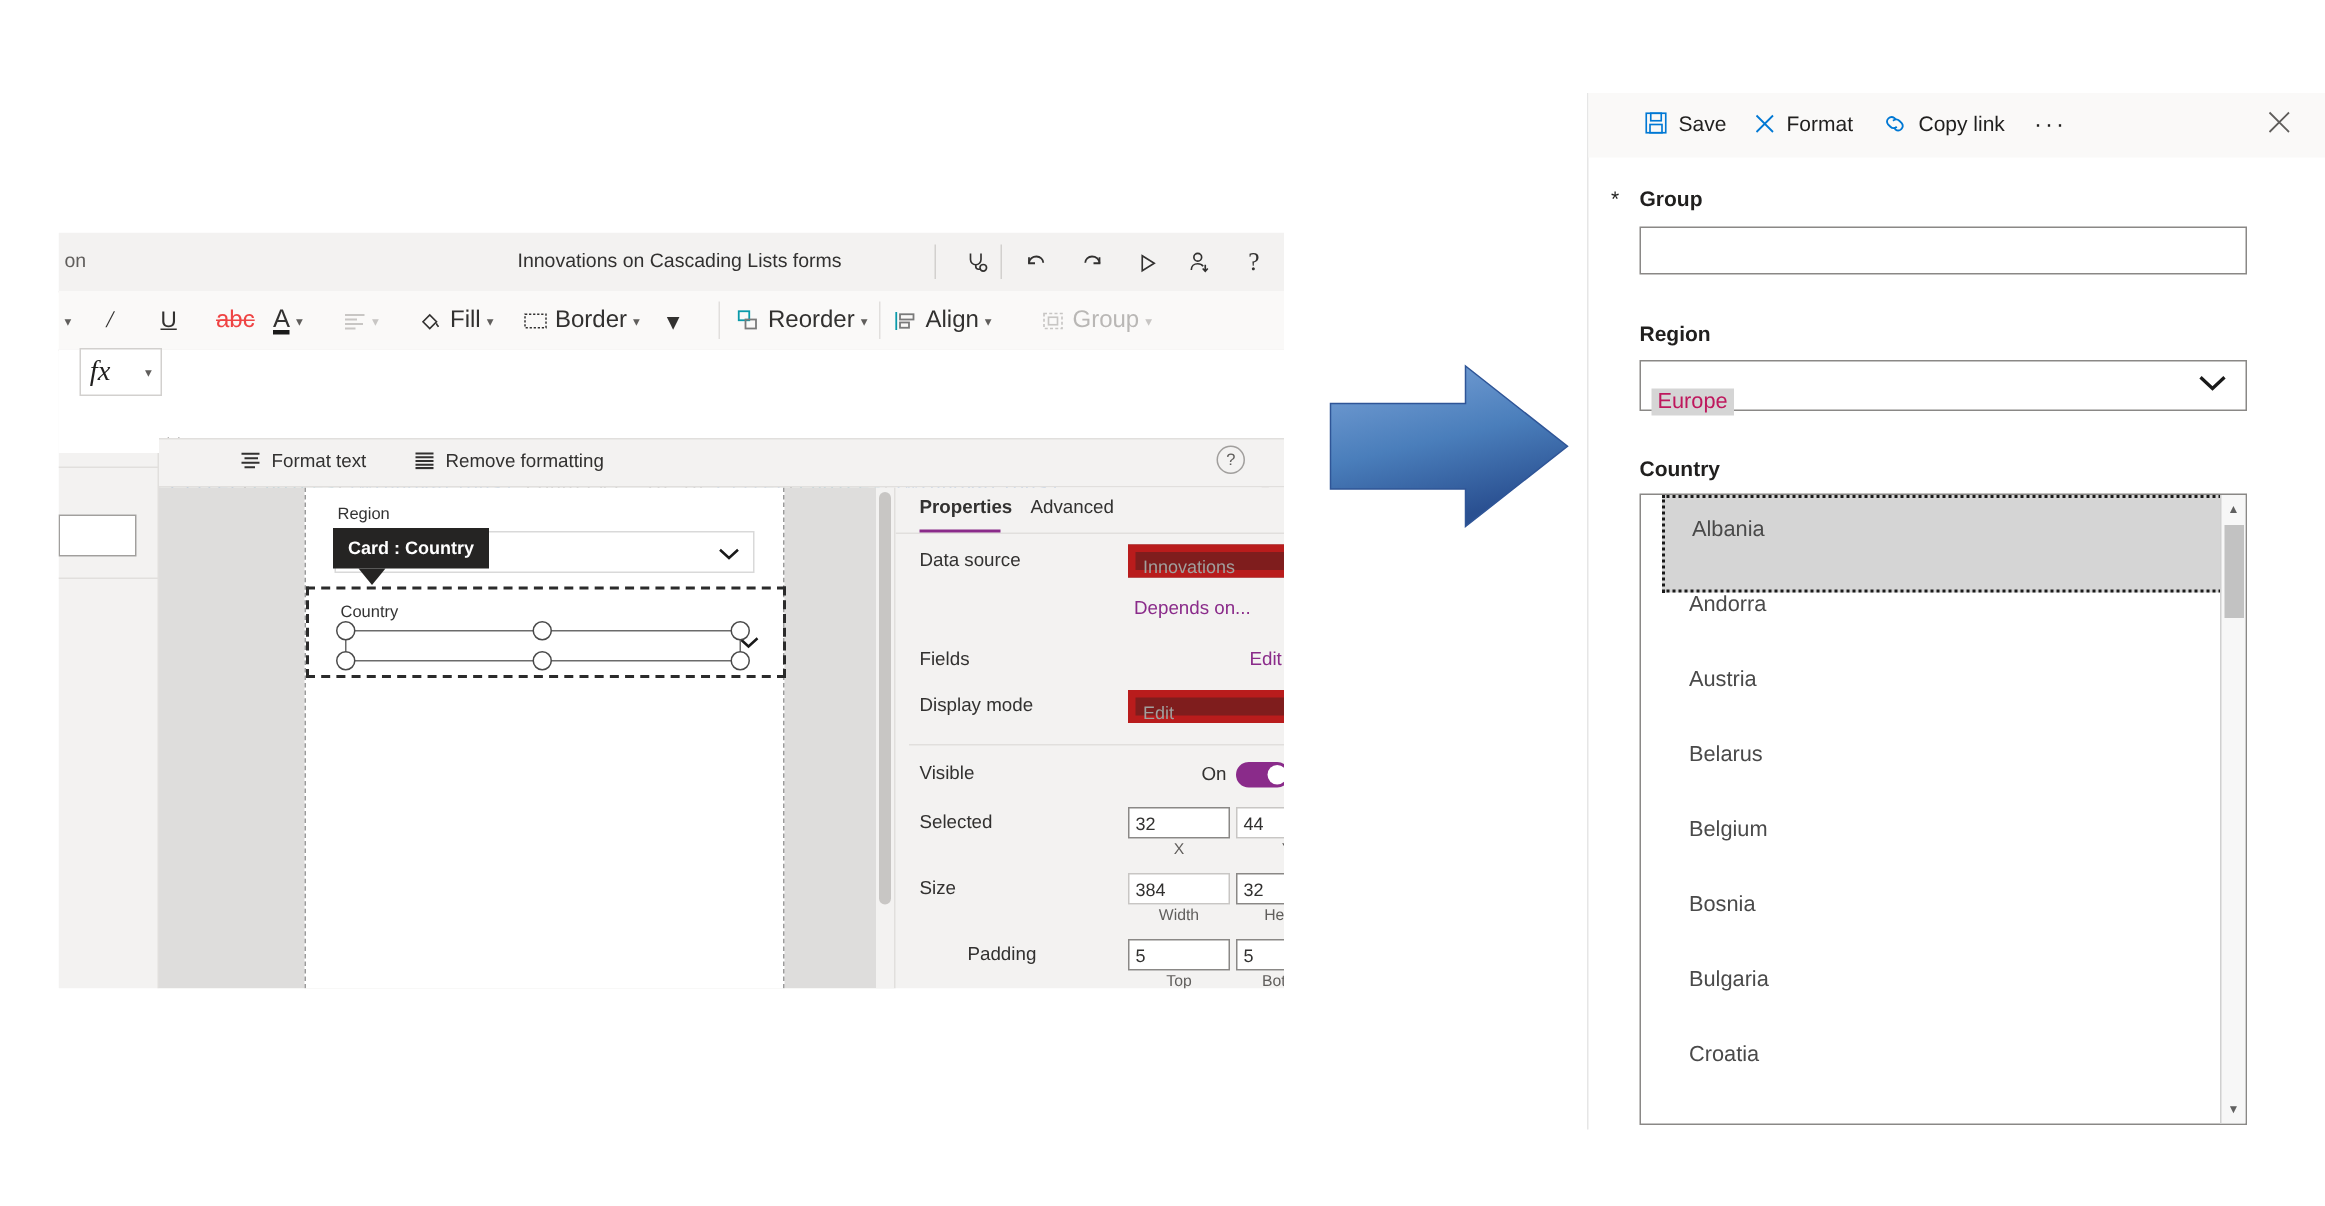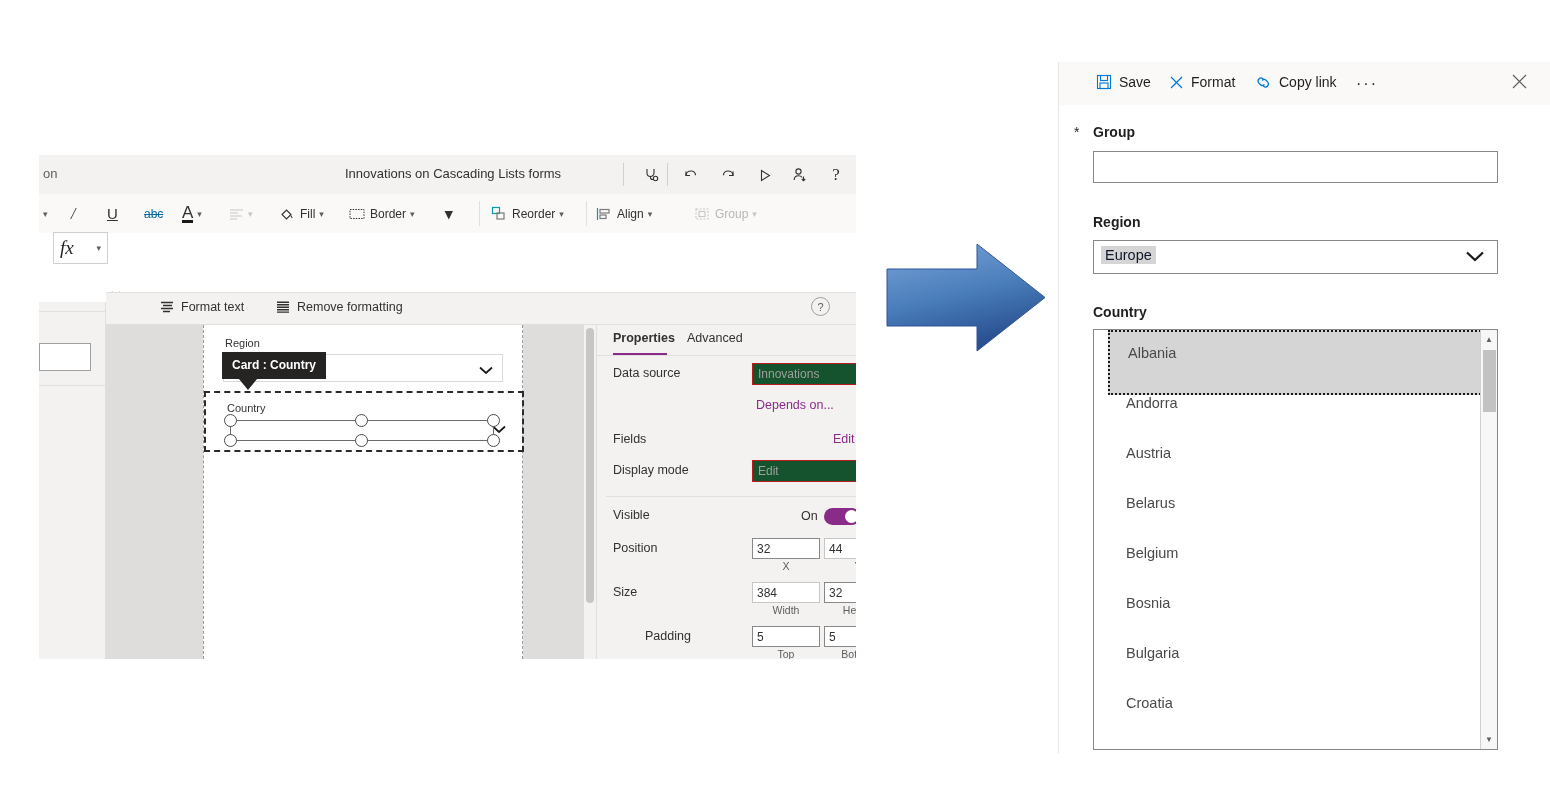--- a/index.html
+++ b/index.html
@@ -67,21 +67,21 @@
 
   
   .studio-ribbon {
     position: absolute;
     left: 0; top: 39px;
     width: 817px; height: 39px;
     background: #faf9f8;
     border-bottom: 1px solid #e1dfdd;
   }
   .rb { position: absolute; top: 0; height: 39px; display:flex; align-items:center; color:#323130; }
-  .rb-lbl { font-size: 12px; color:#323130; margin-left:5px; }
+  .rb-lbl { font-size: 16px; color:#323130; margin-left:5px; }
   .rb-dim .rb-lbl { color: #b9b7b5; }
   .chev { font-size: 9px; color:#605e5c; margin-left:4px; }
   .chev-dim { color:#c8c6c4; }
   .rib-sep {
     position: absolute;
     top: 7px; width: 1px; height: 25px;
     background: #e1dfdd;
   }
 
   
@@ -323,22 +323,22 @@
   .plabel {
     position: absolute;
     left: 16px;
     font-size: 12.5px;
     color: #323130;
   }
   .pselect {
     position: absolute;
     left: 155px;
     width: 140px; height: 22px;
-    background: #14532d;
-    border: 1px solid #b91c1c;
+    background: #7f1d1d;
+    border: 5px solid #b91c1c;
     box-sizing: border-box;
   }
   .pselect .pv {
     position: absolute;
     left: 5px; top: 3px;
     font-size: 12px;
     color: #a19f9d;
   }
   .plink {
     position: absolute;
@@ -448,23 +448,23 @@
   .sp-combo {
     position: absolute;
     left: 34px;
     width: 405px; height: 34px;
     border: 1px solid #8a8886;
     background: #ffffff;
     box-sizing: border-box;
   }
   .sp-combo-val {
     position: absolute;
-    left: 7px; top: 5px;
+    left: 7px; top: 18px;
     font-size: 14.5px;
-    color: #0f172a;
+    color: #be185d;
     background: #d5d5d5;
     padding: 1px 4px;
   }
   .sp-combo-chev {
     position: absolute;
     right: 12px; top: 8px;
     color: #1a1a1a;
   }
   .sp-listbox {
     position: absolute;
@@ -567,21 +567,21 @@
       <div class="rb" style="left:0px;">
         <span class="chev">▾</span>
       </div>
       <div class="rb" style="left:32px;">
         <span style="font-family:'Liberation Serif',serif; font-style:italic; font-size:16px;">/</span>
       </div>
       <div class="rb" style="left:68px;">
         <span style="font-size:15px; text-decoration:underline;">U</span>
       </div>
       <div class="rb" style="left:105px;">
-        <span style="font-size:12px; text-decoration:line-through; color:#0369a1;">abc</span>
+        <span style="font-size:16px; text-decoration:line-through; color:#ef4444;">abc</span>
       </div>
       <div class="rb" style="left:143px;">
         <span style="font-size:17px; border-bottom:3px solid #1a1a1a; line-height:15px;">A</span>
         <span class="chev">▾</span>
       </div>
       <div class="rb rb-dim" style="left:190px;">
         <svg width="15" height="12" viewBox="0 0 15 12" stroke="#c8c6c4" stroke-width="1.2">
           <path d="M1 2h13M1 5h8M1 8h12M1 11h7"></path>
         </svg>
         <span class="chev chev-dim">▾</span>
@@ -750,21 +750,21 @@
 
         <div class="prow" style="top:152px;">
           <div class="plabel">Visible</div>
           <div class="ptoggle-label" style="left:204px; top:1px;">On</div>
           <div class="ptoggle" style="left:227px; top:0px;">
             <div class="ptoggle-knob"></div>
           </div>
         </div>
 
         <div class="prow" style="top:182px;">
-          <div class="plabel" style="top:3px;">Position</div>
+          <div class="plabel" style="top:3px;">Selected</div>
           <div class="pnum" style="left:155px; top:0px;">
             <span>32</span>
           </div>
           <div class="pnum flat" style="left:227px; top:0px;">
             <span>44</span>
           </div>
           <div class="pcap" style="left:155px; top:22px;">X</div>
           <div class="pcap" style="left:227px; top:22px;">Y</div>
         </div>
 

